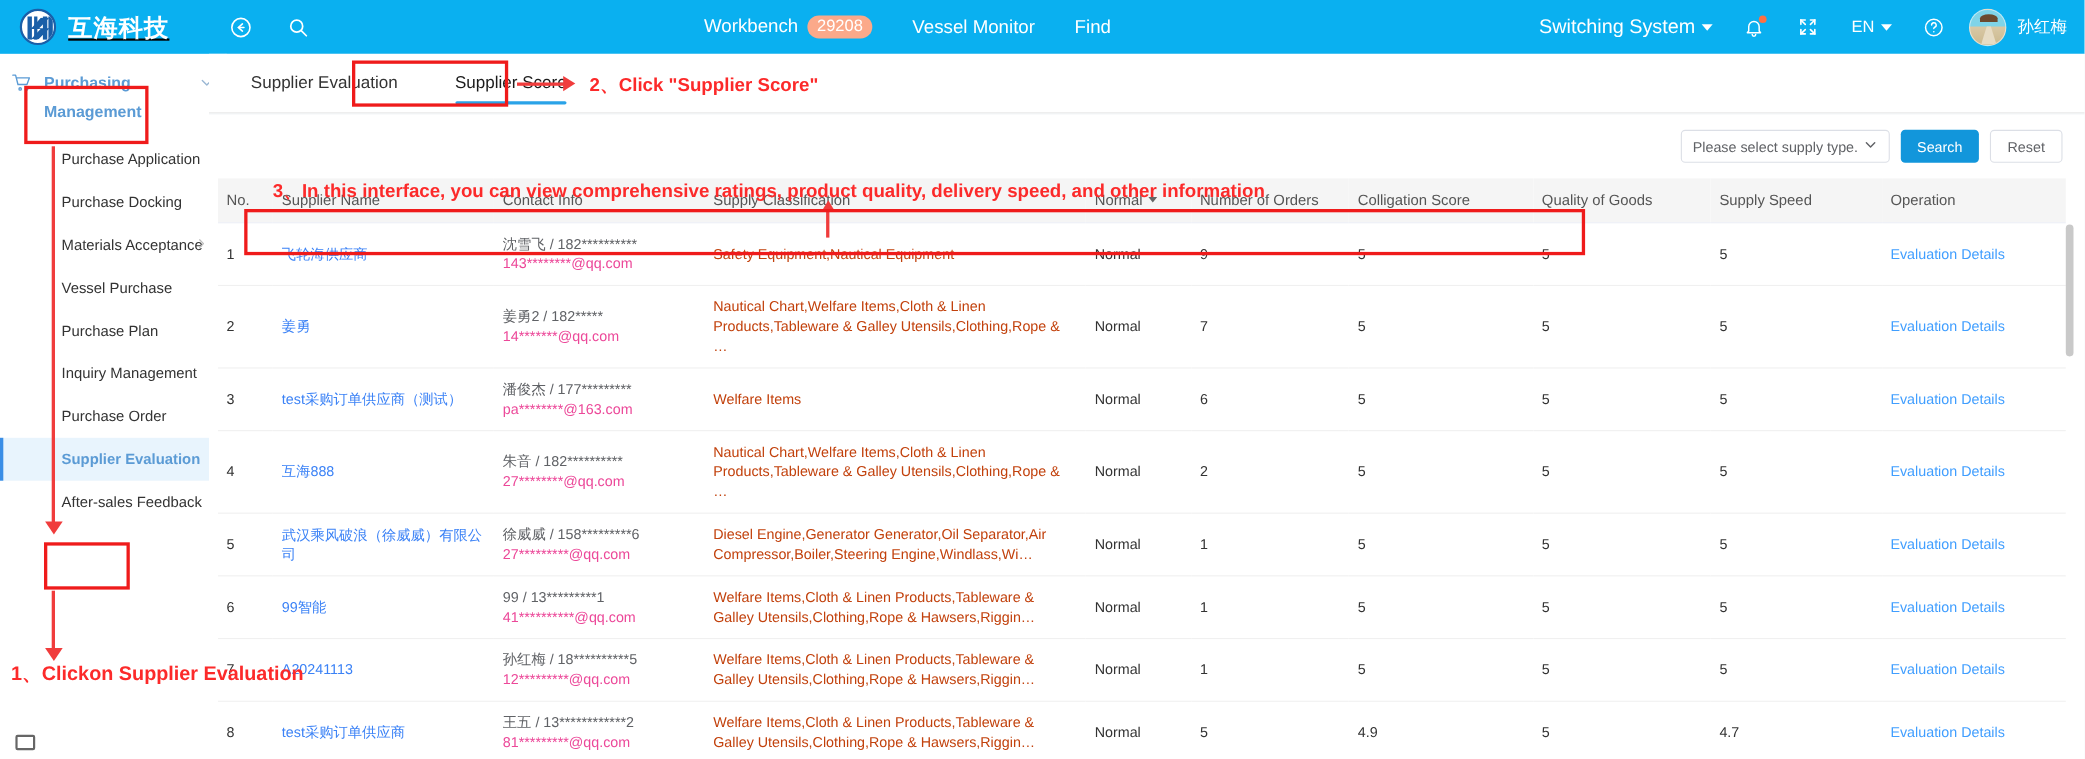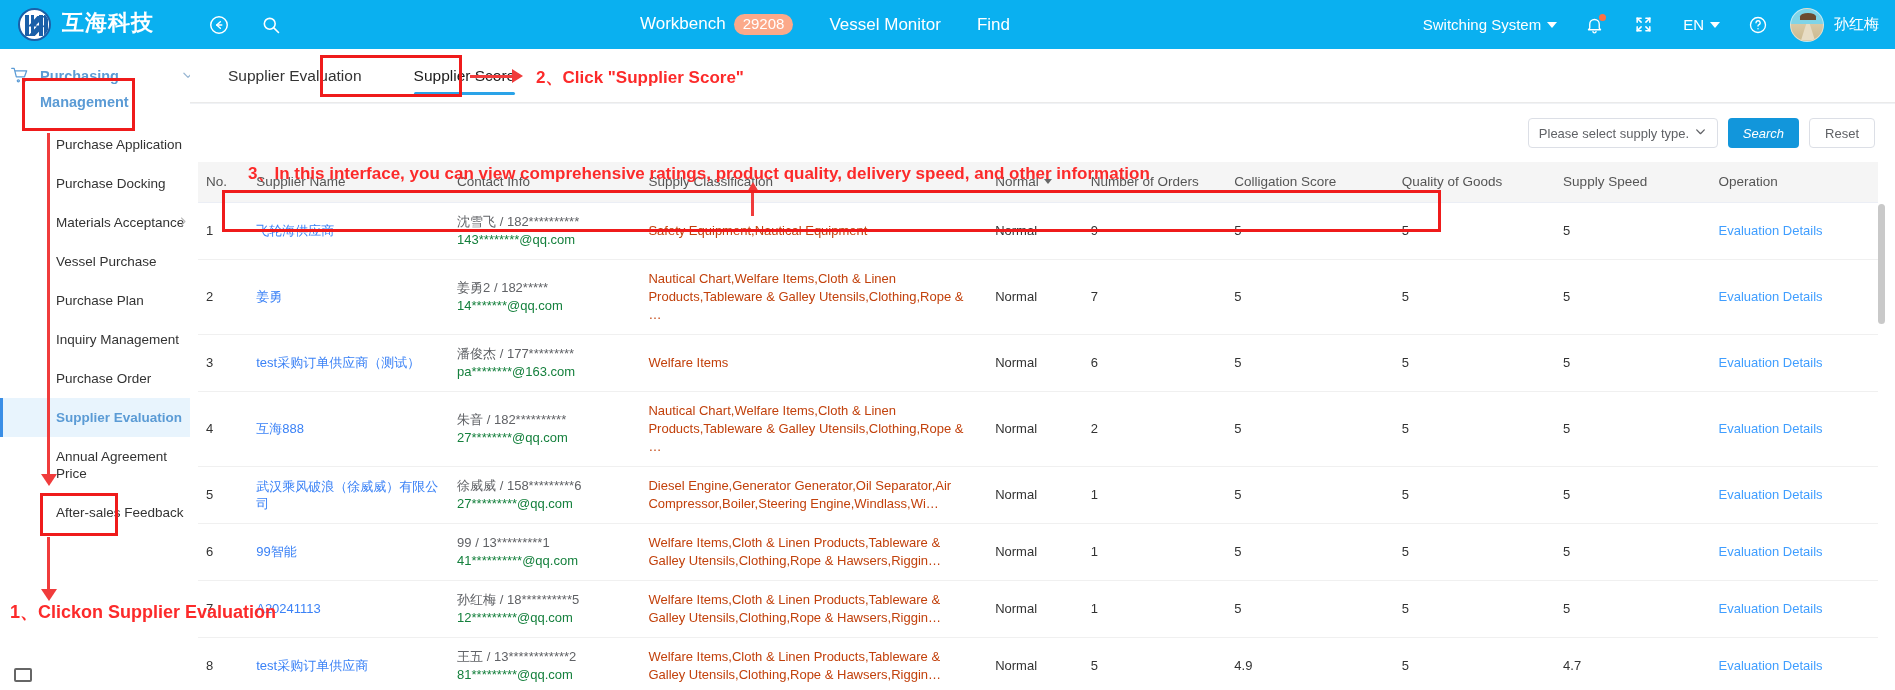--- a/index.html
+++ b/index.html
@@ -10,21 +10,21 @@
     font-family: "Liberation Sans", "DejaVu Sans", sans-serif;
   }
 
   
   .topbar {
     position: absolute; top: 0; left: 0;
     width: 1895px; height: 49px;
     background: #0ab0f0;
     display: flex; align-items: center;
   }
-  .brand { display: flex; align-items: flex-start; gap: 11px; margin-left: 18px; }
+  .brand { display: flex; align-items: flex-end; gap: 11px; margin-left: 18px; text-decoration: underline; }
   .brand-logo {
     width: 33px; height: 33px; border-radius: 50%;
     background: #fff; position: relative; overflow: hidden;
     border: 2px solid #1a5fa8;
   }
   .brand-logo .bars { position: absolute; inset: 0; }
   .brand-logo .bars i {
     position: absolute; top: 5px; width: 3.5px; height: 21px;
     background: #1a5fa8; display: block;
   }
@@ -58,21 +58,21 @@
   .badge-count {
     background: #fba98a; color: #fff; border-radius: 11px;
     padding: 1px 9px 2px; font-size: 15px; line-height: 18px;
   }
   .hdr-right {
     position: absolute; right: 16px; top: 0; height: 49px;
     display: flex; align-items: center; gap: 0;
   }
   .hdr-right > div { display: flex; align-items: center; color: #fff; }
   .switch-sys {
-    font-size: 15px; cursor: pointer; white-space: nowrap;
+    font-size: 18px; cursor: pointer; white-space: nowrap;
     margin-right: 28px;
   }
   .caret-down {
     display: inline-block; width: 0; height: 0; margin-left: 6px;
     border-left: 5px solid transparent; border-right: 5px solid transparent;
     border-top: 6px solid #fff;
   }
   .bell-wrap { position: relative; margin-right: 30px; cursor: pointer; }
   .bell-dot {
     position: absolute; top: -1px; right: -2px;
@@ -181,21 +181,21 @@
   .sel-box .ph { color: #606266; }
   .txt-box {
     width: 190px; height: 30px; border: 1px solid #dcdfe6; border-radius: 4px;
     padding: 0 10px; font-size: 13px; color: #c0c4cc; background: #fff;
     display: flex; align-items: center;
   }
   .btn {
     height: 30px; padding: 0 15px; border-radius: 4px; font-size: 13px;
     display: flex; align-items: center; cursor: pointer;
   }
-  .btn-primary { background: #1296db; color: #fff; font-style: italic; }
+  .btn-primary { background: #1296db; color: #fff; }
   .btn-default { background: #fff; color: #606266; border: 1px solid #dcdfe6; }
 
   
   .tbl-wrap {
     position: absolute; left: 8px; right: 8px; top: 58px; bottom: 0;
     overflow: hidden;
   }
   table.grid { width: 1680px; border-collapse: collapse; table-layout: fixed; }
   table.grid th {
     background: #f5f5f5; font-weight: normal; font-size: 13.5px; color: #555;
@@ -212,21 +212,21 @@
   .c-class { width: 290px; }
   .c-status { width: 80px; }
   .c-orders { width: 120px; }
   .c-colli { width: 140px; }
   .c-qual  { width: 135px; }
   .c-speed { width: 130px; }
   .c-oper  { width: 140px; }
   .link { color: #409eff; cursor: pointer; }
   .name-link { color: #3b82f6; cursor: pointer; line-height: 17px; display:block; }
   .contact-l1 { color: #606266; line-height: 18px; white-space: nowrap; }
-  .contact-l2 { color: #15803d; line-height: 18px; white-space: nowrap; }
+  .contact-l2 { color: #ec4899; line-height: 18px; white-space: nowrap; }
   .class-txt { line-height: 18px; color: #c2410c; }
   .th-sort {
     display: inline-flex; align-items: center; gap: 5px;
   }
   .th-caret {
     width: 0; height: 0;
     border-left: 4px solid transparent; border-right: 4px solid transparent;
     border-top: 5px solid #666;
   }
   .tbl-vscroll {
@@ -359,21 +359,20 @@
       <div class="sb-item"><span>Purchase Application</span></div>
       <div class="sb-item"><span>Purchase Docking</span></div>
       <div class="sb-item"><span>Materials Acceptance</span><span class="sub-chev"><svg width="12" height="12" viewBox="0 0 24 24" fill="none" stroke="#bbb" stroke-width="2.2" stroke-linecap="round" stroke-linejoin="round">
             <path d="M9 5l7 7-7 7"></path>
           </svg></span></div>
       <div class="sb-item"><span>Vessel Purchase</span></div>
       <div class="sb-item"><span>Purchase Plan</span></div>
       <div class="sb-item"><span>Inquiry Management</span></div>
       <div class="sb-item"><span>Purchase Order</span></div>
       <div class="sb-item active"><span>Supplier Evaluation</span></div>
-      <div class="sb-item"><span>Annual Agreement Price</span></div>
       <div class="sb-item"><span>After-sales Feedback</span></div>
     </div>
 
   <div class="sb-scrollbar"></div>
   <div class="sb-bottom-icon"></div>
 </div>
 
 <div class="main">
 
   <div class="tabbar">

